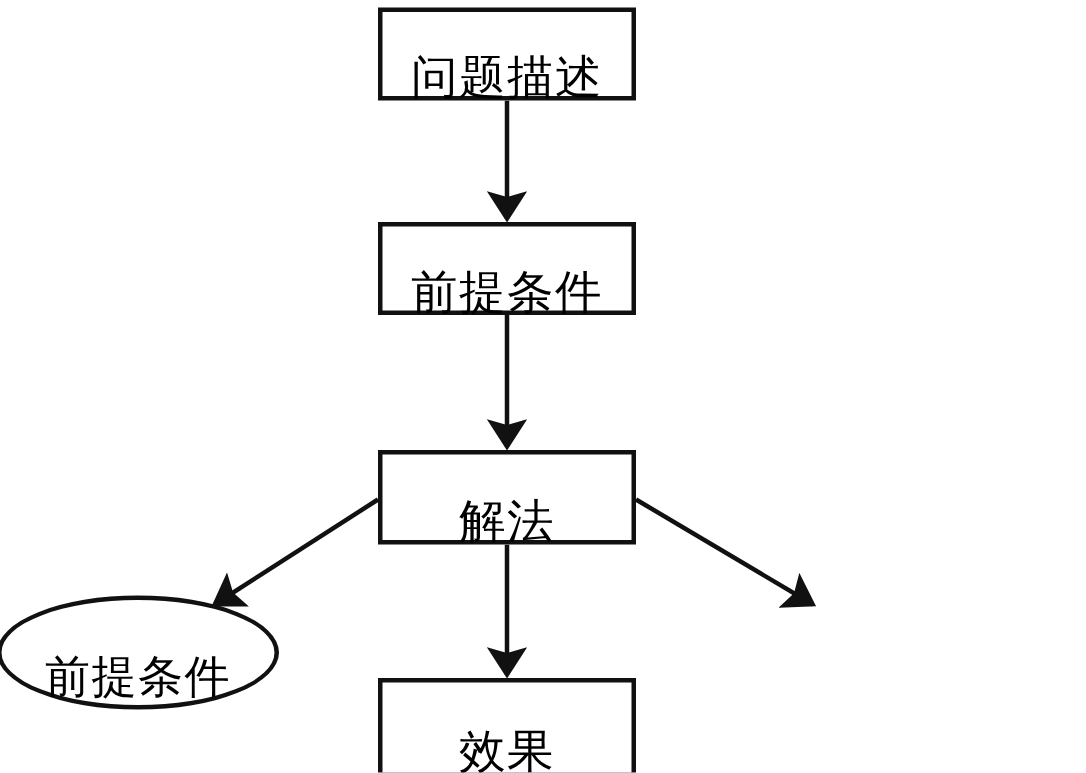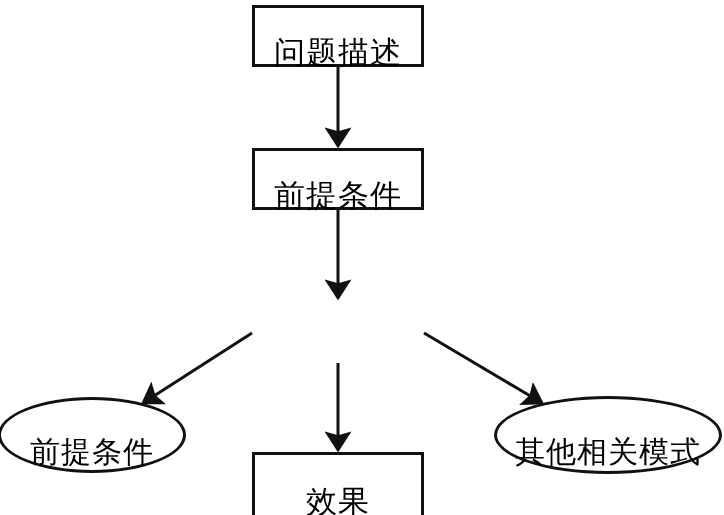--- a/index.html
+++ b/index.html
@@ -99,27 +99,27 @@
   </svg>
 
   <div class="node box" id="node-problem">
     <span class="node-label">问题描述</span>
   </div>
 
   <div class="node box" id="node-precondition">
     <span class="node-label">前提条件</span>
   </div>
 
+  <div class="node box" id="node-solution">
+    <span class="node-label">解法</span>
+  </div>
 
   <div class="node box" id="node-effect">
     <span class="node-label">效果</span>
   </div>
 
   <div class="node ellipse" id="node-related">
     <span class="node-label">前提条件</span>
   </div>
 
-  <div class="node ellipse" id="node-otherpattern">
-    <span class="node-label">其他相关模式</span>
-  </div>
 
 
 </div>
 
 </body></html>

